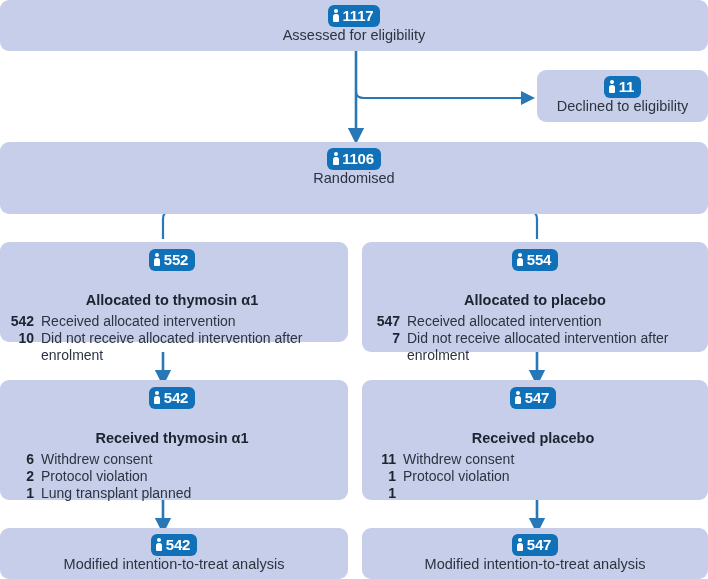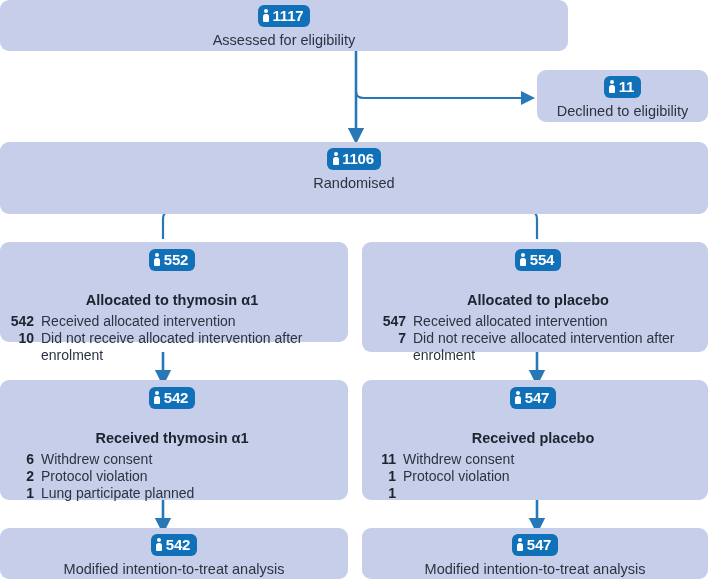--- a/index.html
+++ b/index.html
@@ -70,21 +70,20 @@
     text-align: center;
     color: #1c2430;
     font-size: 14.5px;
     font-weight: bold;
     margin-top: 21px;
   }
   .box-caption {
     text-align: center;
     color: #2b3440;
     font-size: 14.5px;
-    margin-top: 5px;
   }
   .item-list {
     margin-top: 5px;
   }
   .item-row {
     display: flex;
     align-items: flex-start;
     font-size: 14px;
     line-height: 17px;
     color: #2b3440;
@@ -128,21 +127,21 @@
     <path d="M163,239 L163,219 Q163,211 171,211 L341,211 Q356,211 356,204" stroke="#2878b8" stroke-width="2.2" fill="none" marker-end="url(#arrow)"></path>
     <path d="M537,239 L537,219 Q537,211 529,211 L371,211 Q356,211 356,204" stroke="#2878b8" stroke-width="2.2" fill="none" marker-end="url(#arrow)"></path>
 
     <path d="M163,352 L163,378" stroke="#2878b8" stroke-width="2.6" fill="none" marker-end="url(#arrow)"></path>
     <path d="M537,352 L537,378" stroke="#2878b8" stroke-width="2.6" fill="none" marker-end="url(#arrow)"></path>
 
     <path d="M163,500 L163,526" stroke="#2878b8" stroke-width="2.6" fill="none" marker-end="url(#arrow)"></path>
     <path d="M537,500 L537,526" stroke="#2878b8" stroke-width="2.6" fill="none" marker-end="url(#arrow)"></path>
   </svg>
 
-  <div class="box" style="left:0px; top:0px; width:568px; height:51px; padding-top:5px;">
+  <div class="box" style="left:0px; top:0px; width:708px; height:51px; padding-top:5px;">
     <div class="badge-row">
       <span class="badge">
         <span class="person-icon">
           <span class="head"></span>
             <span class="body"></span>
         </span>
         <span>1117</span>
       </span>
     </div>
     <div class="box-caption">Assessed for eligibility</div>
@@ -190,21 +189,21 @@
         <span class="item-num">542</span>
         <span class="item-text">Received allocated intervention</span>
       </div>
       <div class="item-row">
         <span class="item-num">10</span>
         <span class="item-text">Did not receive allocated intervention after enrolment</span>
       </div>
     </div>
   </div>
 
-  <div class="box" style="left:362px; top:242px; width:346px; height:110px; padding:7px 8px 0 14px;">
+  <div class="box" style="left:362px; top:242px; width:346px; height:110px; padding:7px 8px 0 8px;">
     <div class="badge-row">
       <span class="badge">
         <span class="person-icon">
           <span class="head"></span>
             <span class="body"></span>
         </span>
         <span>554</span>
       </span>
     </div>
     <div class="box-title">Allocated to placebo</div>
@@ -235,21 +234,21 @@
       <div class="item-row">
         <span class="item-num">6</span>
         <span class="item-text">Withdrew consent</span>
       </div>
       <div class="item-row">
         <span class="item-num">2</span>
         <span class="item-text">Protocol violation</span>
       </div>
       <div class="item-row">
         <span class="item-num">1</span>
-        <span class="item-text">Lung participate planned</span>
+        <span class="item-text">Lung transplant planned</span>
       </div>
     </div>
   </div>
 
   <div class="box" style="left:362px; top:380px; width:346px; height:120px; padding:7px 8px 0 4px;">
     <div class="badge-row">
       <span class="badge">
         <span class="person-icon">
           <span class="head"></span>
             <span class="body"></span>

